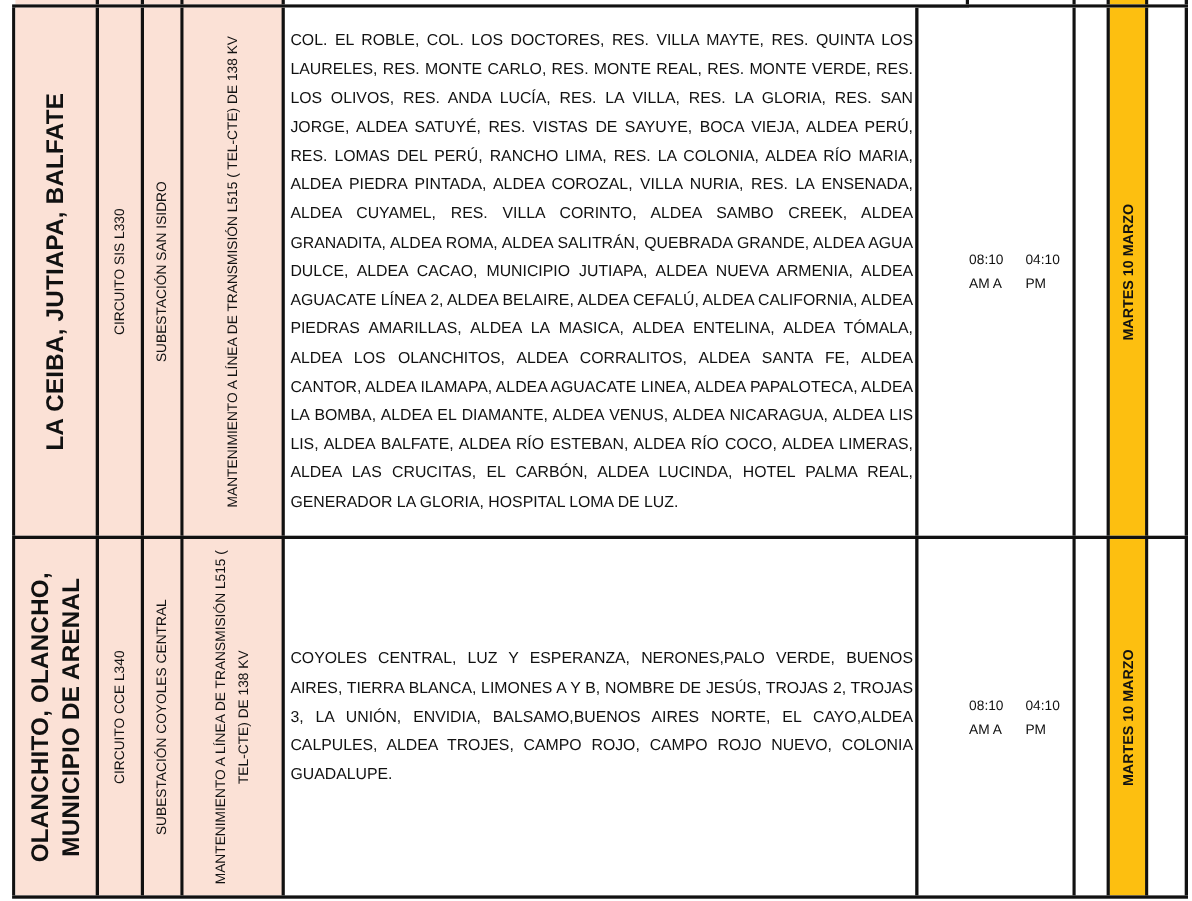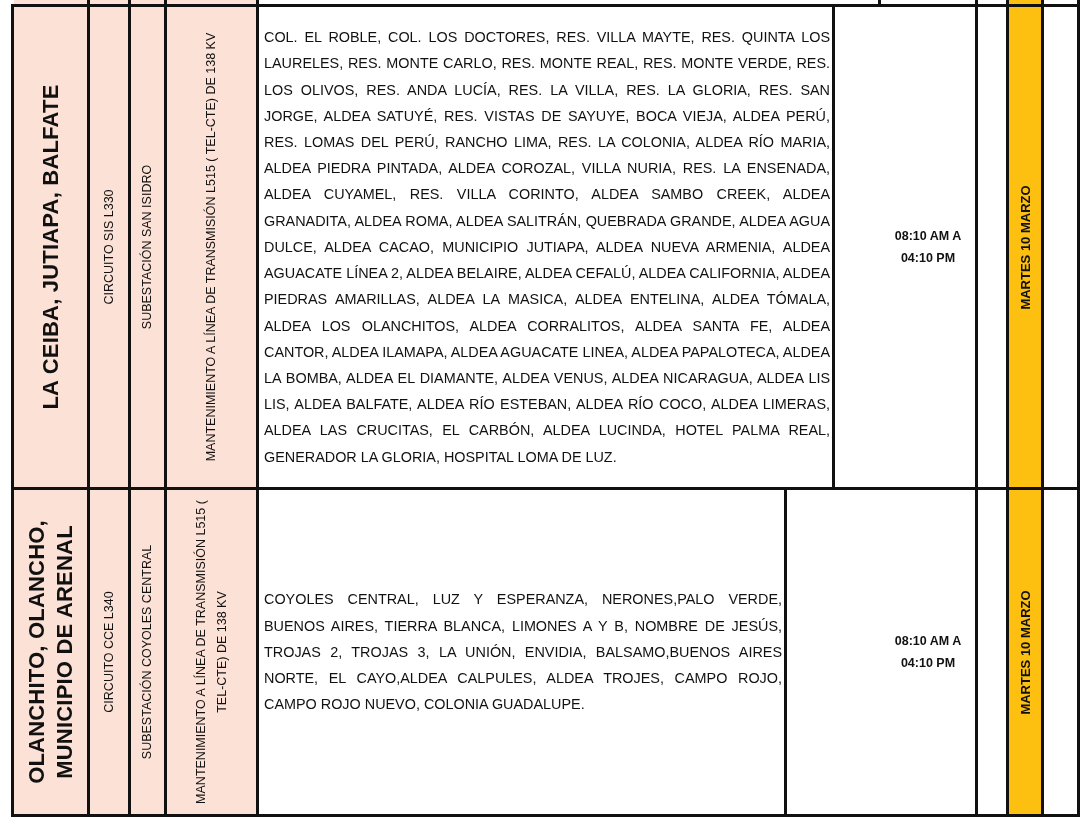--- a/index.html
+++ b/index.html
@@ -15,22 +15,22 @@
   .vwrap { position: absolute; inset: 0; display: flex; align-items: center; justify-content: center; }
   .vtext { transform: rotate(-90deg); white-space: nowrap; text-align: center; }
   .muni { font-weight: bold; font-size: 22px; line-height: 28px; letter-spacing: 0.2px; }
   .small { font-size: 12.5px; line-height: 20px; }
   .mid { font-size: 12.5px; line-height: 21px; }
   .date { font-weight: bold; font-size: 13px; }
   .areas { position: absolute; left: 5px; right: 2px; top: 0; bottom: 0;
            display: flex; align-items: center; }
   .areas p { margin: 0; font-size: 14.4px; line-height: 26.2px; text-align: justify;
              text-align-last: left; letter-spacing: 0; }
-  .time { position: absolute; inset: 0; display: flex; flex-direction: column;
-          align-items: center; justify-content: center; font-weight: bold; font-size: 12.5px; line-height: 22px; }
+  .time { position: absolute; inset: 0; display: flex; flex-direction: row;
+          align-items: center; justify-content: center; font-weight: normal; font-size: 12.5px; line-height: 22px; }
   .hline { position: absolute; left: 0; width: 1069px; height: 3px; background: #111; }
   .vleft { position: absolute; left: 0; top: 0; bottom: 0; width: 3px; background: #111; }
   .stub { position: absolute; top: -4px; height: 4px; box-sizing: border-box; }
 </style>
 </head>
 <body>
 
 <div class="grid">
 
   <div class="stub peach" style="left:3px;width:76px;border-right:3px solid #111;"></div>
@@ -110,21 +110,21 @@
       </div>
     </div>
     <div class="cell peach" style="left:156px;width:92px;">
       <div class="vwrap">
         <div class="vtext mid">
           <div>MANTENIMIENTO A LÍNEA DE TRANSMISIÓN L515 (</div>
           <div>TEL-CTE) DE 138 KV</div>
         </div>
       </div>
     </div>
-    <div class="cell white" style="left:248px;width:528px;">
+    <div class="cell white" style="left:248px;width:576px;">
       <div class="areas">
         <p>COYOLES CENTRAL, LUZ Y ESPERANZA, NERONES,PALO VERDE, BUENOS AIRES, TIERRA BLANCA, LIMONES A Y B, NOMBRE DE JESÚS, TROJAS 2, TROJAS 3, LA UNIÓN, ENVIDIA, BALSAMO,BUENOS AIRES NORTE, EL CAYO,ALDEA CALPULES, ALDEA TROJES, CAMPO ROJO, CAMPO ROJO NUEVO, COLONIA GUADALUPE.</p>
       </div>
     </div>
     <div class="cell white" style="left:870px;width:97px;">
       <div class="time">
         <span>08:10 AM A</span>
         <span>04:10 PM</span>
       </div>
     </div>

